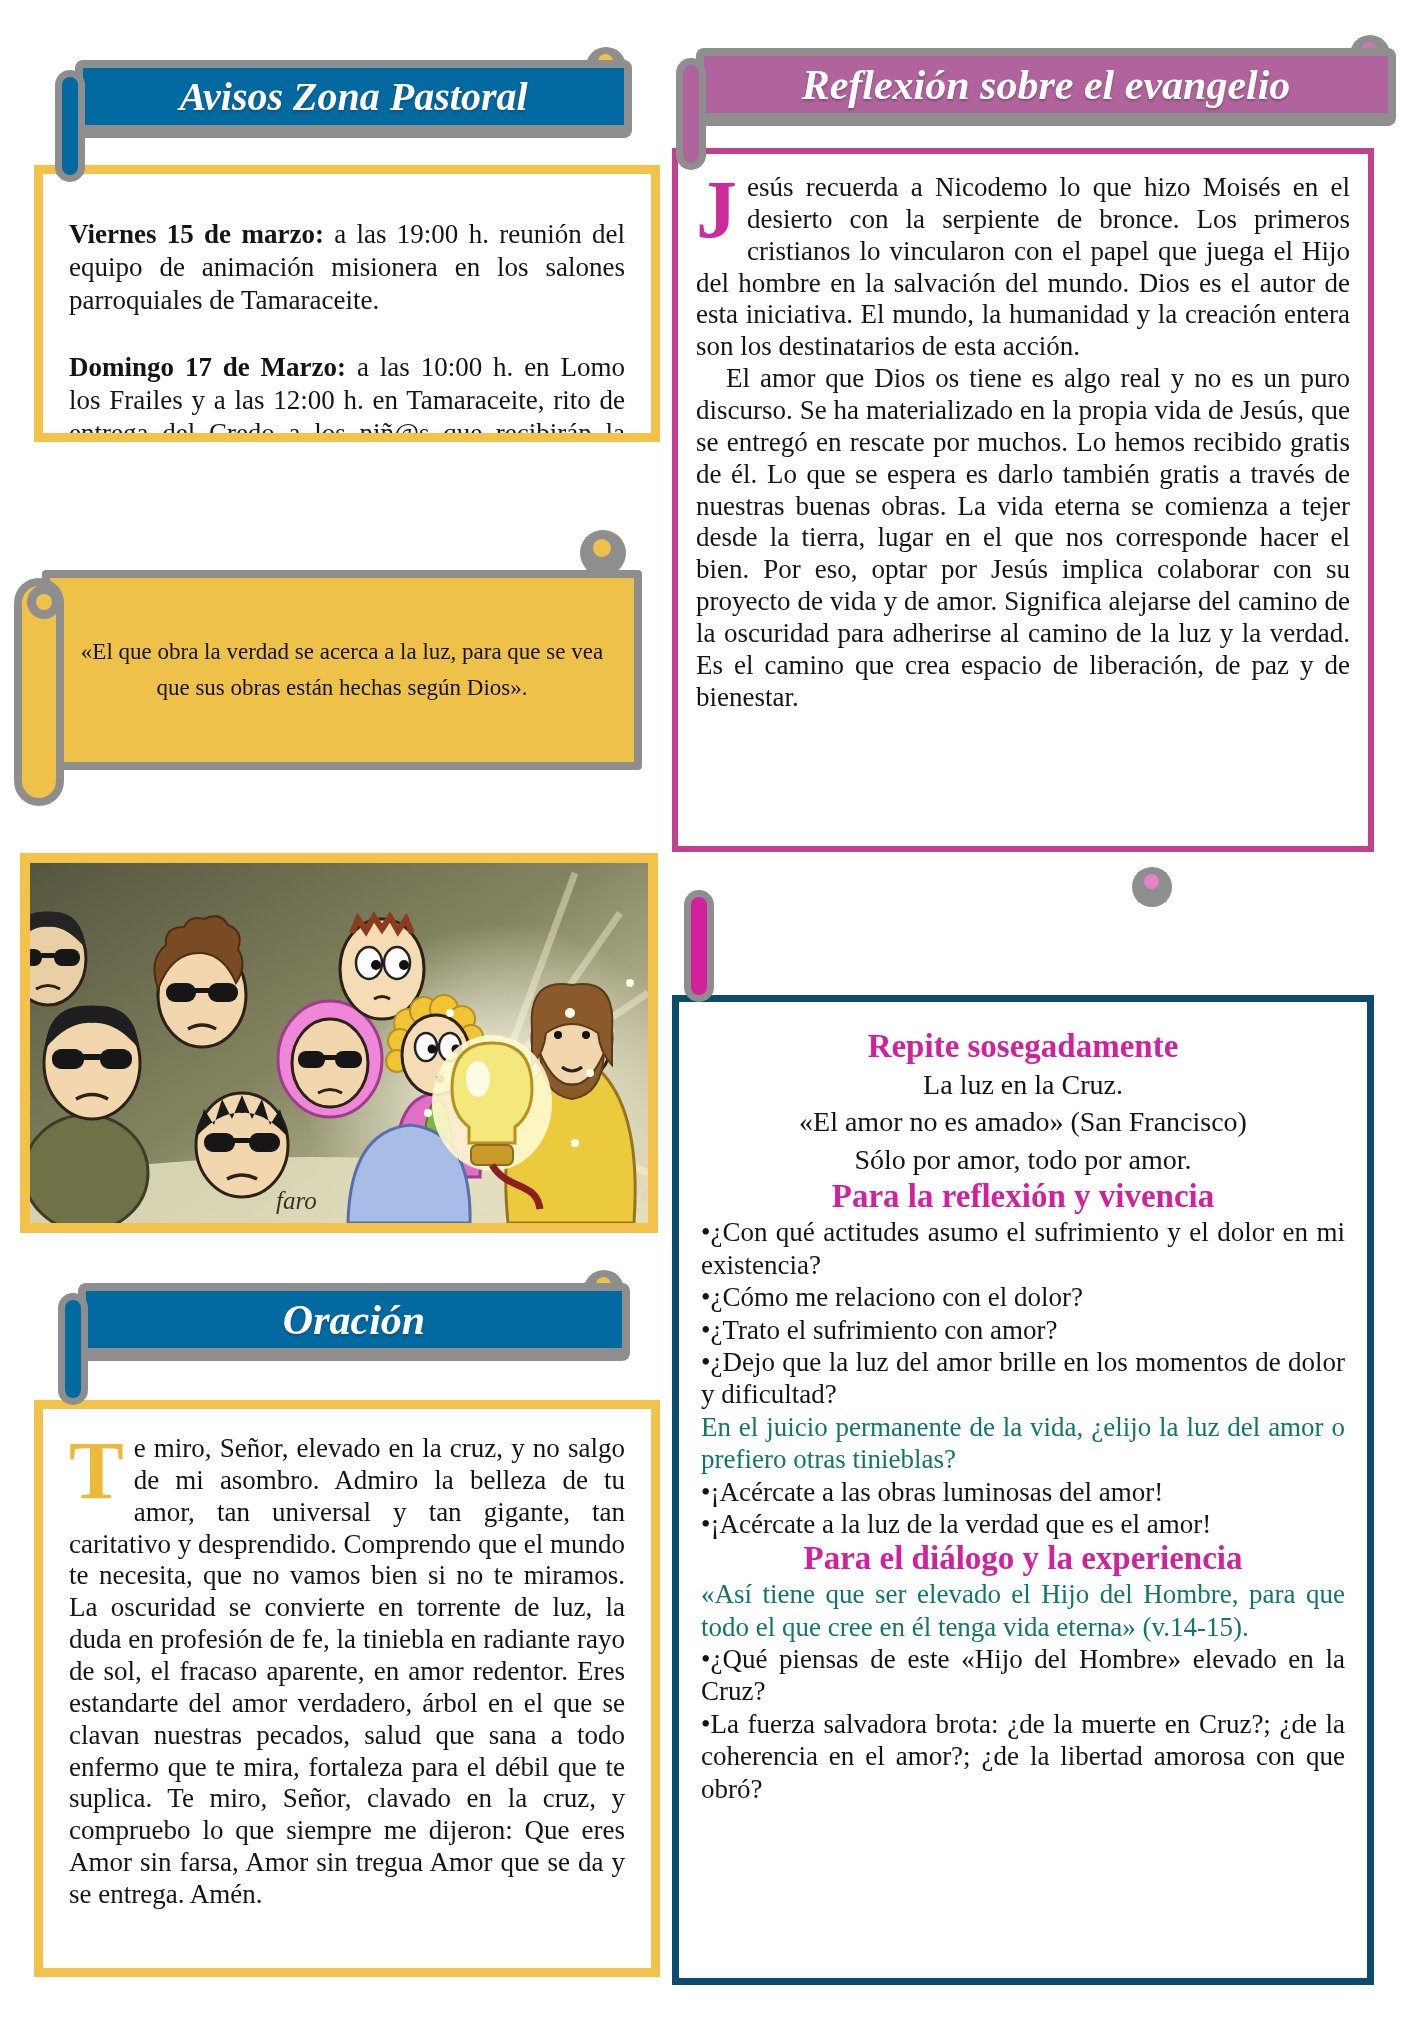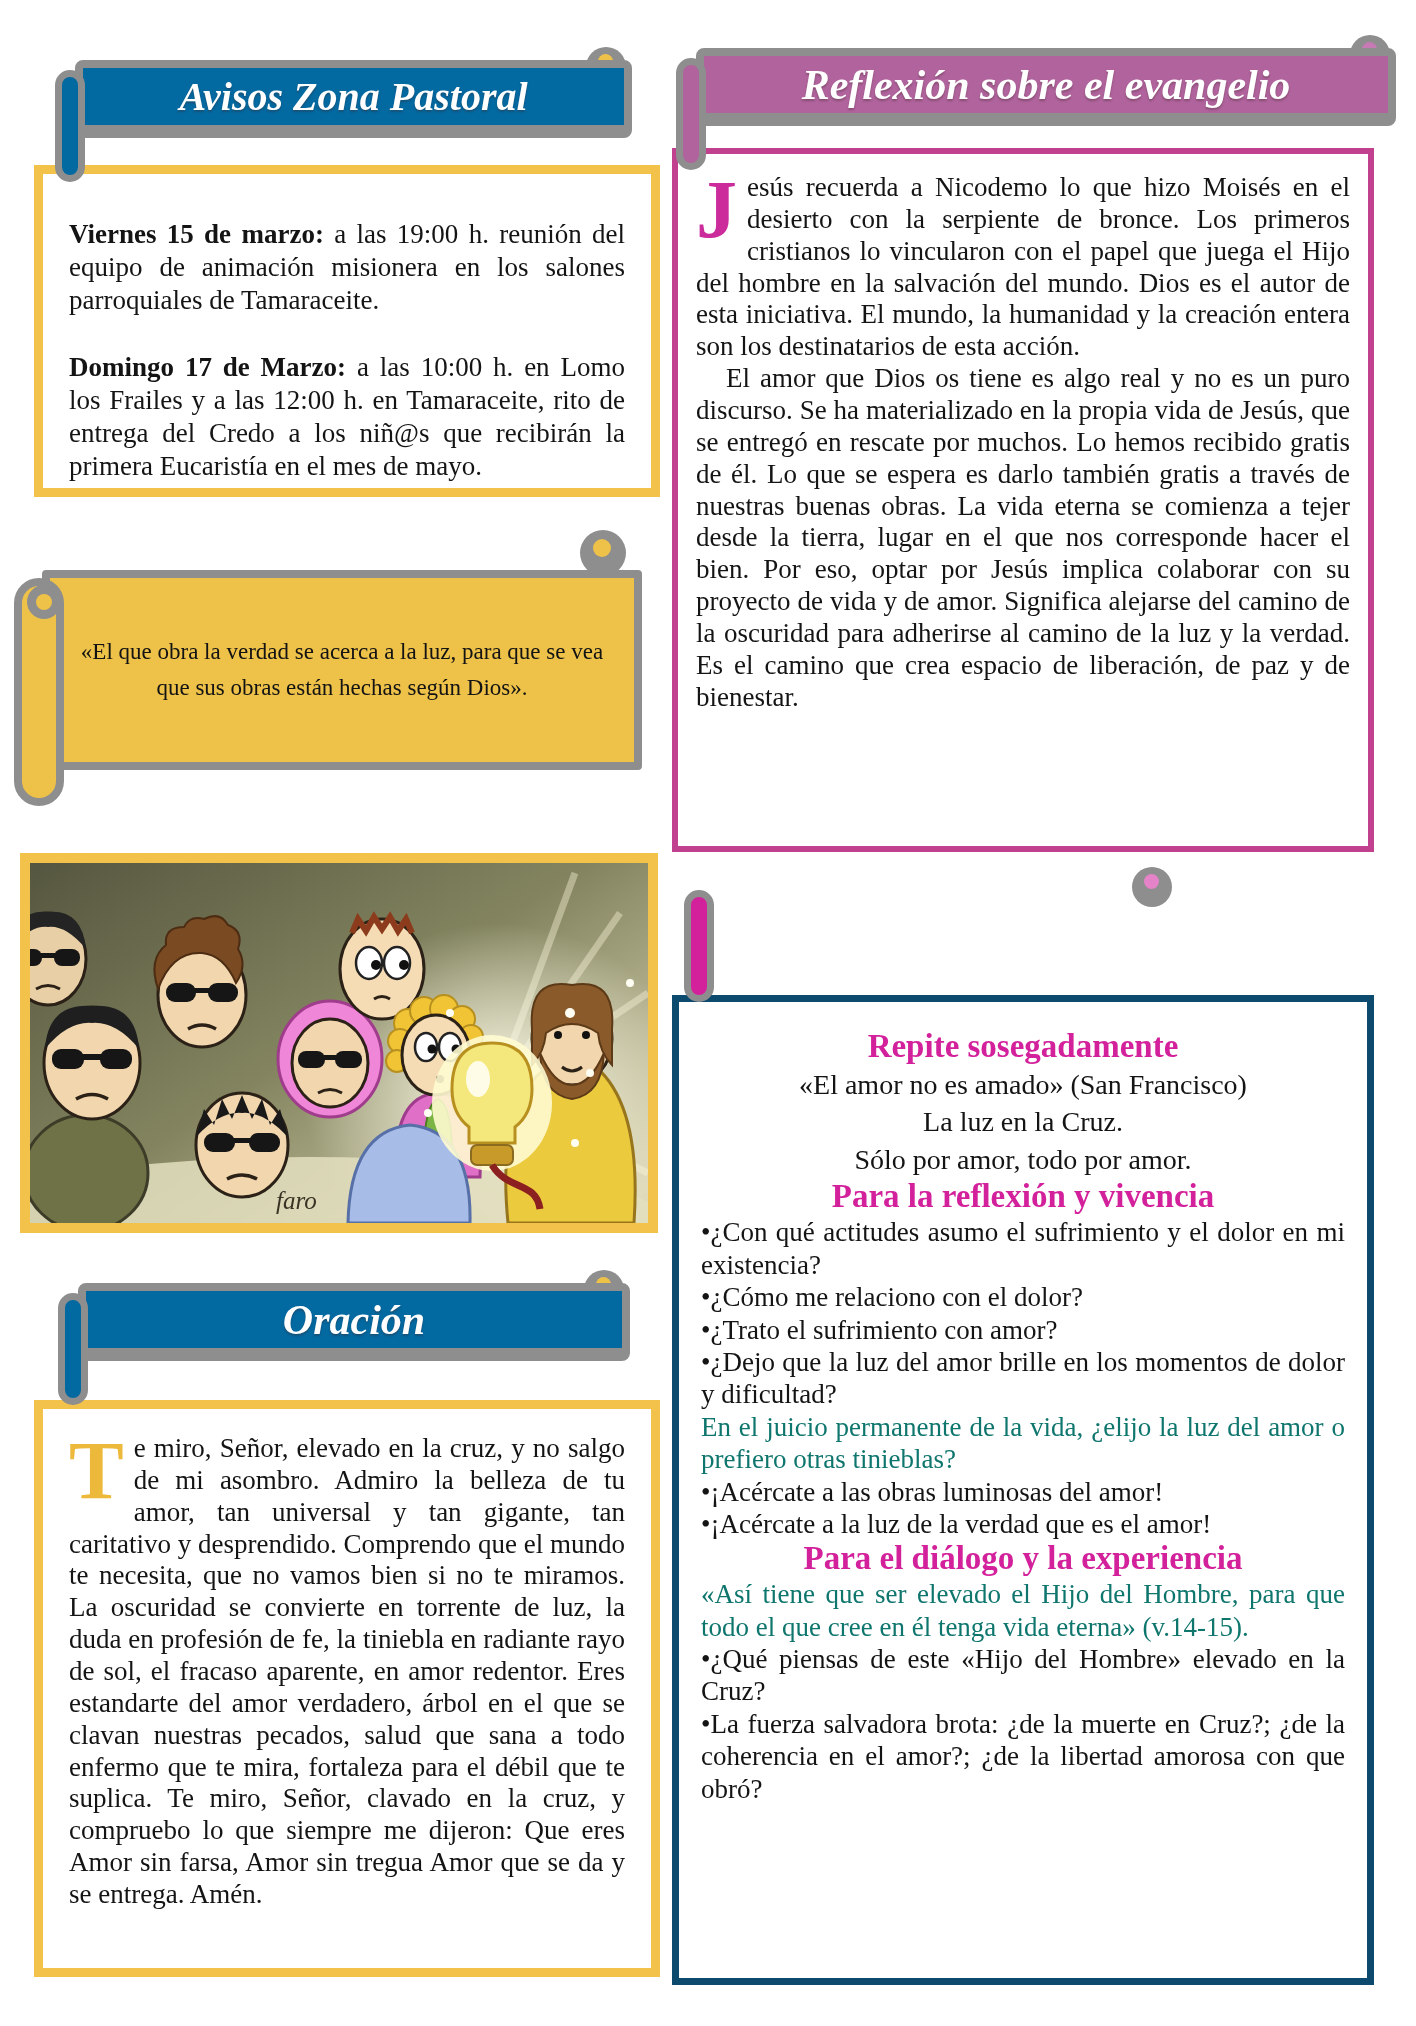--- a/index.html
+++ b/index.html
@@ -71,21 +71,21 @@
 <div class="page">
 
   <div class="banner gold" style="left:55px;top:60px;width:577px;">
     <div class="b-curl"></div>
     <div class="b-bar">
       <span class="b-title it" style="font-size:40px;">Avisos Zona Pastoral</span>
     </div>
     <div class="b-pole"></div>
   </div>
 
-  <div class="tbox ybox" style="left:34px;top:165px;width:626px;height:332px;padding:44px 26px 0;line-height:1.22;">
+  <div class="tbox ybox" style="left:34px;top:165px;width:626px;height:277px;padding:44px 26px 0;line-height:1.22;">
     <p class="ann">
       <span class="lead">Viernes 15 de marzo:</span><span> a las 19:00 h. reunión del equipo de animación misionera en los salones parroquiales de Tamaraceite.</span>
     </p>
     <p class="ann">
       <span class="lead">Domingo 17 de Marzo:</span><span> a las 10:00 h. en Lomo los Frailes y a las 12:00 h. en Tamaraceite, rito de entrega del Credo a los niñ@s que recibirán la primera Eucaristía en el mes de mayo.</span>
     </p>
   </div>
 
   <div class="scrollbox">
     <div class="s-curl-r"></div>
@@ -269,22 +269,22 @@
   </div>
 
   <div class="banner pink" style="left:684px;top:880px;width:494px;">
     <div class="b-curl"></div>
     <div class="b-pole"></div>
   </div>
 
   <div class="tbox pbox2" style="left:672px;top:995px;width:702px;height:990px;padding:18px 22px 0;line-height:1.2;">
 
     <p class="mhead first">Repite sosegadamente</p>
+    <div class="mcenter">La luz en la Cruz.</div>
     <div class="mcenter">«El amor no es amado» (San Francisco)</div>
-    <div class="mcenter">La luz en la Cruz.</div>
     <div class="mcenter">Sólo por amor, todo por amor.</div>
 
     <p class="mhead">Para la reflexión y vivencia</p>
     <p class="bullet">¿Con qué actitudes asumo el sufrimiento y el dolor en mi existencia?</p>
     <p class="bullet">¿Cómo me relaciono con el dolor?</p>
     <p class="bullet">¿Trato el sufrimiento con amor?</p>
     <p class="bullet">¿Dejo que la luz del amor brille en los momentos de dolor y dificultad?</p>
 
     <p class="magenta mpara">En el juicio permanente de la vida, ¿elijo la luz del amor o prefiero otras tinieblas?</p>
     <p class="bullet">¡Acércate a las obras luminosas del amor!</p>

